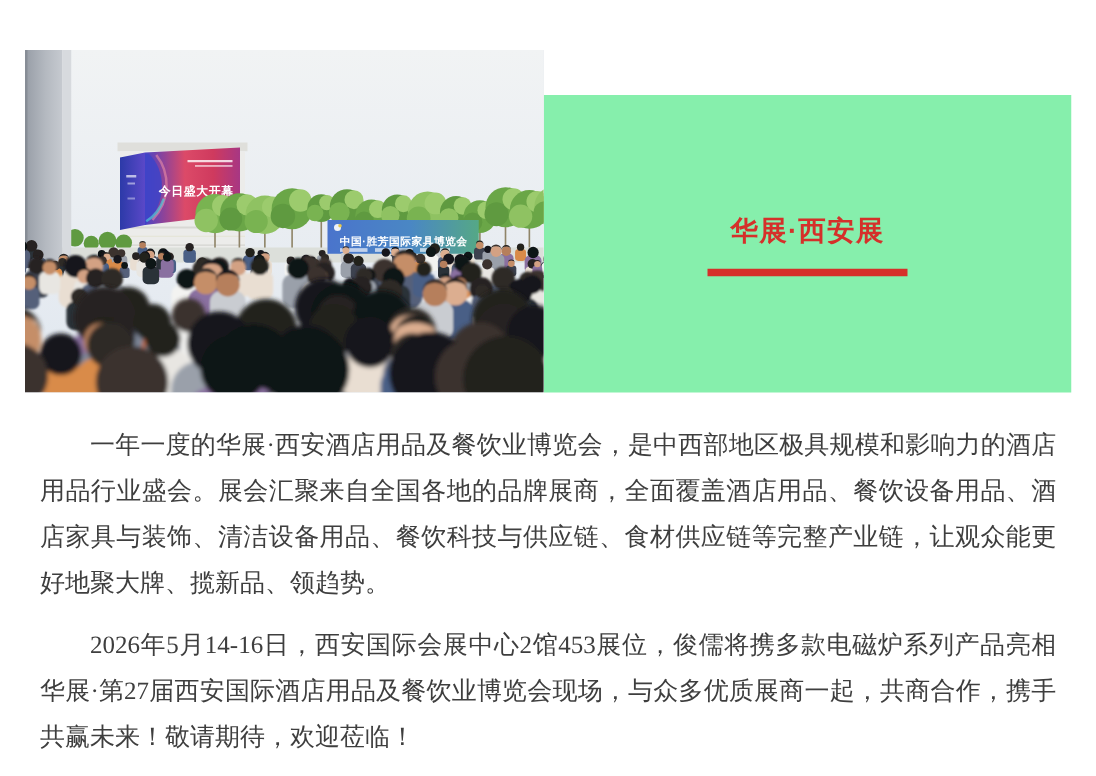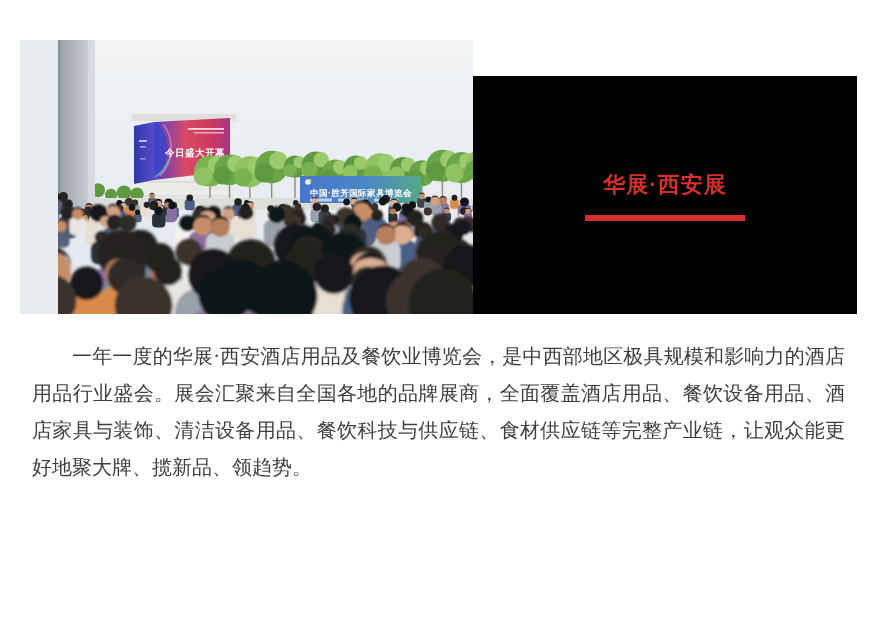--- a/index.html
+++ b/index.html
@@ -12,26 +12,25 @@
   }
   .hero{
     display:flex;
     margin:40px 20px 0 20px;
     height:274px;
   }
   .photo{
     width:415px;height:274px;flex:none;
     position:relative;overflow:hidden;
     background:#e8ecef;
-    padding-left:38px;
   }
   .photo svg{display:block;}
   .panel{
     flex:1;
-    background:#000000;
+    background:#86efac;
     display:flex;flex-direction:column;
     align-items:center;justify-content:center;
     gap:15px;
     margin-top:36px;
   }
   .panel-title{
     font-size:22px;
     font-weight:700;
     letter-spacing:1px;
     color:#d5302a;
@@ -579,13 +578,14 @@
   </div>
 
   <div class="panel">
     <div class="panel-title">华展·西安展</div>
     <div class="divider"></div>
   </div>
 </div>
 
 <div class="article">
   <p>一年一度的华展·西安酒店用品及餐饮业博览会，是中西部地区极具规模和影响力的酒店用品行业盛会。展会汇聚来自全国各地的品牌展商，全面覆盖酒店用品、餐饮设备用品、酒店家具与装饰、清洁设备用品、餐饮科技与供应链、食材供应链等完整产业链，让观众能更好地聚大牌、揽新品、领趋势。</p>
+  <p>2026年5月14-16日，西安国际会展中心2馆453展位，俊儒将携多款电磁炉系列产品亮相华展·第27届西安国际酒店用品及餐饮业博览会现场，与众多优质展商一起，共商合作，携手共赢未来！敬请期待，欢迎莅临！</p>
 </div>
 
 </body></html>

